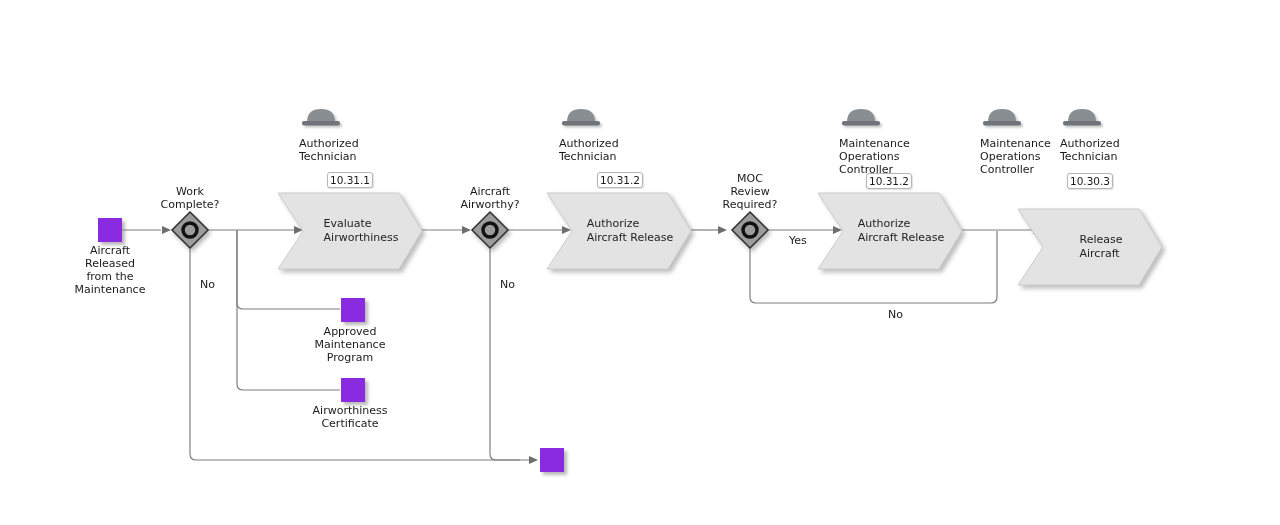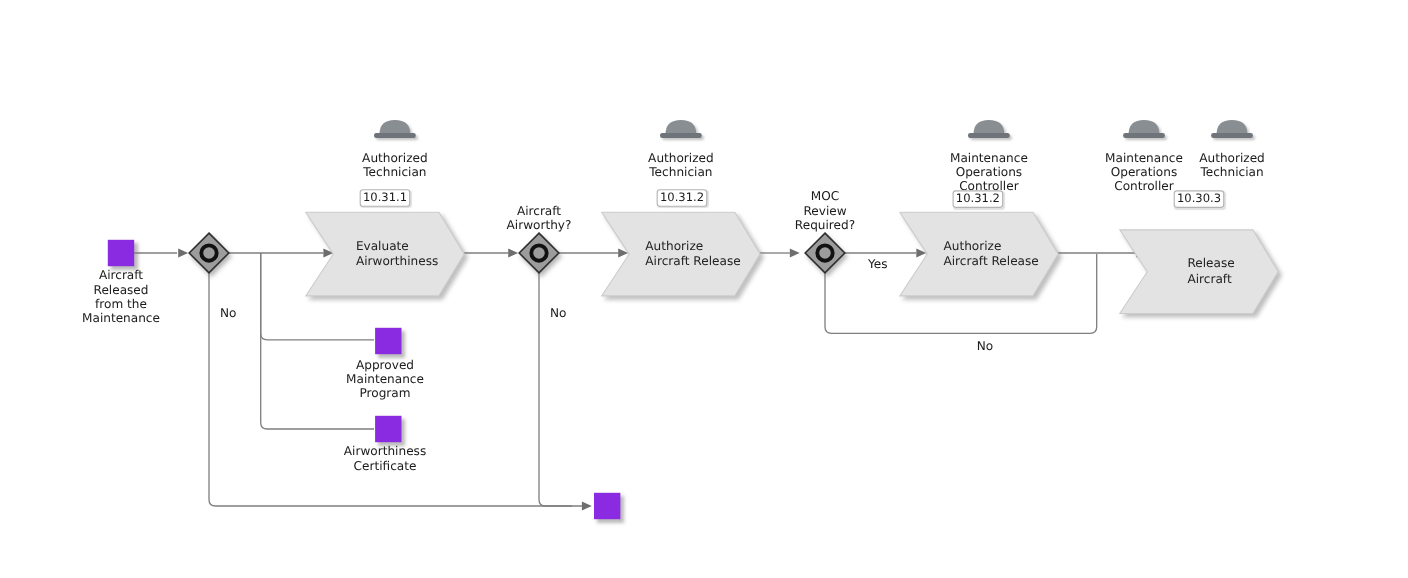--- a/index.html
+++ b/index.html
@@ -19,21 +19,21 @@
   .task svg.chev{position:absolute;left:0;top:0;filter:drop-shadow(3px 3px 2px rgba(110,110,110,.45));}
   .task svg.chev polygon{fill:var(--task-fill);stroke:var(--task-stroke);stroke-width:1;}
   .task .task-label{position:absolute;inset:0;display:flex;align-items:center;justify-content:center;
           padding-left:22px;text-align:left;font-size:11px;line-height:14px;white-space:pre-line;color:#222;}
   .decision{position:absolute;width:40px;height:40px;z-index:2;}
   .decision svg{filter:drop-shadow(2px 3px 2px rgba(110,110,110,.5));}
   .dataobj{position:absolute;width:24px;height:24px;background:var(--node-purple);z-index:2;
           box-shadow:3px 3px 3px rgba(120,120,120,.5);}
   .lbl{position:absolute;text-align:center;font-size:11px;line-height:13px;white-space:pre-line;z-index:3;}
   .edge-lbl{position:absolute;font-size:11px;z-index:3;}
-  .role{position:absolute;width:120px;text-align:center;z-index:3;}
+  .role{position:absolute;width:120px;text-align:left;z-index:3;}
   .role svg{filter:drop-shadow(2px 2px 1px rgba(140,140,140,.5));}
   .role-name{font-size:11px;line-height:13px;white-space:pre-line;margin-top:3px;}
   .badge{position:absolute;transform:translateX(-50%);background:#fff;border:1px solid #b4b4b4;
          border-radius:3px;padding:0 2px;height:14px;line-height:14px;font-size:10.5px;z-index:3;
          box-shadow:1px 1px 1px rgba(0,0,0,.12);white-space:nowrap;}
 </style>
 </head>
 <body>
 
 <div id="canvas">
@@ -67,20 +67,22 @@
 Released
 from the
 Maintenance</div>
 
   <div class="decision" style="left:170px;top:210px">
     <svg width="40" height="40">
         <polygon points="20,2 38,20 20,38 2,20" fill="#9c9c9c" stroke="#2f2f2f" stroke-width="1.5"></polygon>
         <circle cx="20" cy="20" r="7" fill="none" stroke="#111" stroke-width="3.5"></circle>
       </svg>
   </div>
+  <div class="lbl" style="left:128px;top:185px;width:124px">Work
+Complete?</div>
 
   <div class="decision" style="left:470px;top:210px">
     <svg width="40" height="40">
         <polygon points="20,2 38,20 20,38 2,20" fill="#9c9c9c" stroke="#2f2f2f" stroke-width="1.5"></polygon>
         <circle cx="20" cy="20" r="7" fill="none" stroke="#111" stroke-width="3.5"></circle>
       </svg>
   </div>
   <div class="lbl" style="left:428px;top:185px;width:124px">Aircraft
 Airworthy?</div>
 

